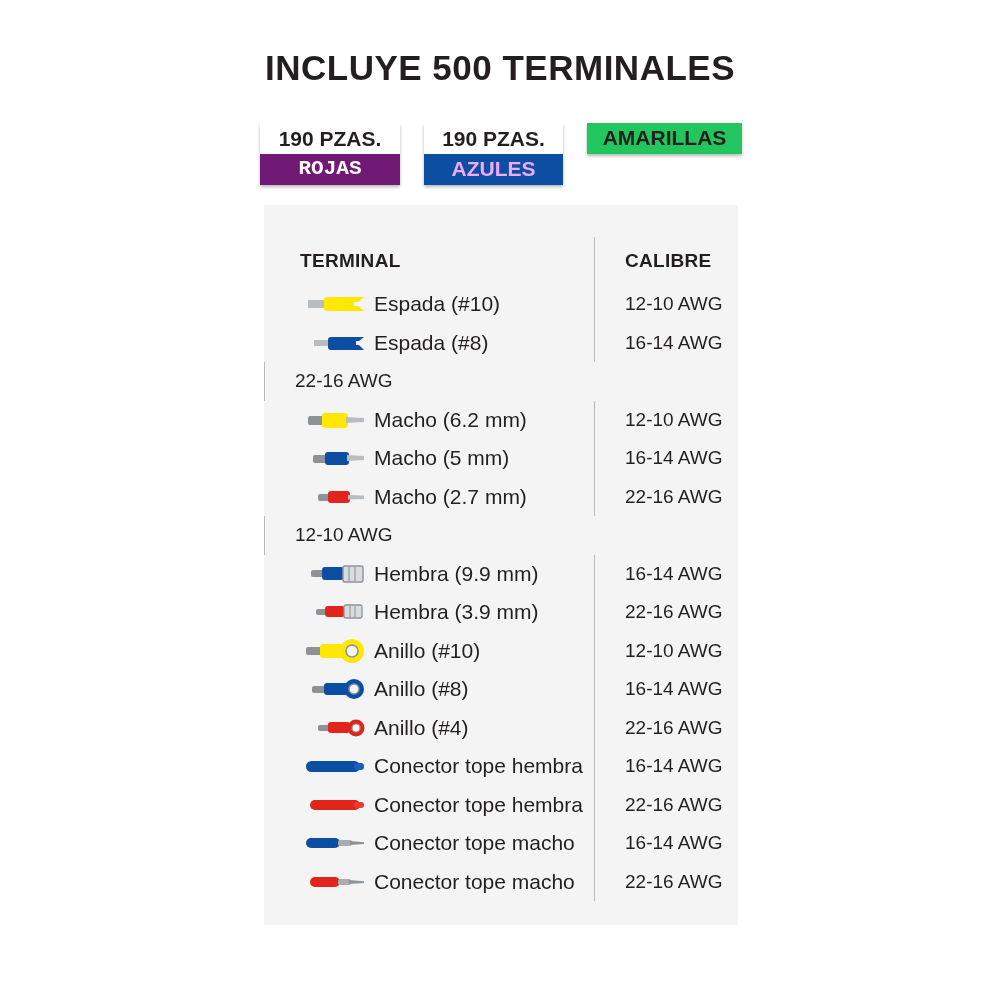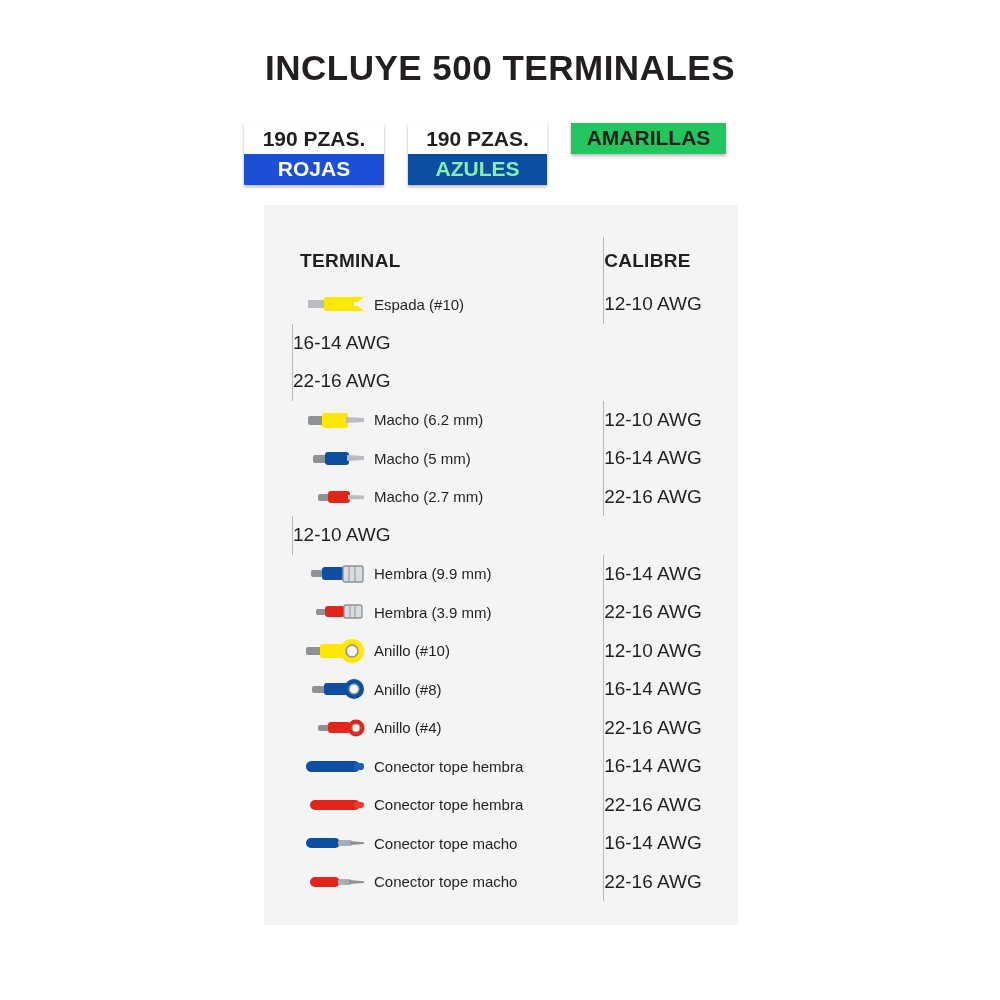--- a/index.html
+++ b/index.html
@@ -29,21 +29,21 @@
     font-weight: bold;
     letter-spacing: 0.5px;
     color: #231f20;
     font-family: "Liberation Sans", sans-serif;
   }
 
   
   .badges {
     position: absolute;
     top: 123px;
-    left: 244px;
+    left: 260px;
     width: 482px;
     display: flex;
     justify-content: space-between;
     align-items: flex-start;
   }
   .badge {
     display: flex;
     flex-direction: column;
     box-shadow: 0 2px 3px rgba(0,0,0,0.28);
   }
@@ -56,22 +56,22 @@
     padding: 5px 10px 4px 10px;
     line-height: 1.05;
   }
   .badge .label {
     font-weight: bold;
     font-size: 21px;
     text-align: center;
     padding: 4px 10px 5px 10px;
     line-height: 1.05;
   }
-  .badge-red .label   { background: #1d4ed8; color: #ffffff; }
-  .badge-blue .label  { background: #0b4ea2; color: #86efac; }
+  .badge-red .label   { background: #701a75; color: #ffffff; font-family: Liberation Mono, monospace; }
+  .badge-blue .label  { background: #0b4ea2; color: #f0abfc; }
   .badge-yellow .label{ background: #22c55e; color: #231f20; }
 
   .badge-red   { width: 140px; }
   .badge-blue  { width: 139px; }
   .badge-yellow{ width: 155px; }
 
   
   .panel {
     position: absolute;
     top: 205px;
@@ -96,36 +96,36 @@
   }
   .col-term {
     width: 330px;
     display: flex;
     align-items: center;
     padding-left: 36px;
     box-sizing: border-box;
   }
   .col-cal {
     width: 144px;
+    padding-left: 30px;
     box-sizing: border-box;
     border-left: 1.5px solid #b9b9b9;
     height: 38.5px;
     display: flex;
     align-items: center;
-    margin-left: 28px;
   }
   .head-row .col-cal { height: 48px; border-left: 1.5px solid #b9b9b9; }
   .head-text {
     font-size: 19px;
     font-weight: bold;
     color: #231f20;
     letter-spacing: 0.3px;
   }
   .term-label {
-    font-size: 15px;
+    font-size: 21px;
     color: #231f20;
   }
   .cal-text {
     font-size: 19px;
     color: #231f20;
   }
   .icon-cell {
     width: 74px;
     min-width: 74px;
     height: 30px;
@@ -182,20 +182,31 @@
               </svg>
           </span>
           <span class="term-label">Espada (#10)</span>
         </div>
         <div class="col-cal">
             <span class="cal-text">12-10 AWG</span>
           </div>
       </div>
 
       <div class="row">
+        <div class="col-term">
+          <span class="icon-cell">
+            <svg width="56" height="24" viewBox="0 0 56 24">
+                <path d="M4 9 L20 9 L20 15 L4 15 Z" fill="#b9bcc0"></path>
+                <rect x="18" y="6" width="24" height="13" rx="3" fill="#0b4ea2"></rect>
+                <path d="M40 6 L54 6 L49 10 L54 10 L54 14 L49 14 L54 19 L40 19 Z" fill="#0b4ea2"></path>
+                <path d="M46 10 L56 10 L56 14 L46 14 Z" fill="#f4f4f4"></path>
+              </svg>
+          </span>
+          <span class="term-label">Espada (#8)</span>
+        </div>
         <div class="col-cal">
             <span class="cal-text">16-14 AWG</span>
           </div>
       </div>
 
       <div class="row">
         <div class="col-cal">
             <span class="cal-text">22-16 AWG</span>
           </div>
       </div>

